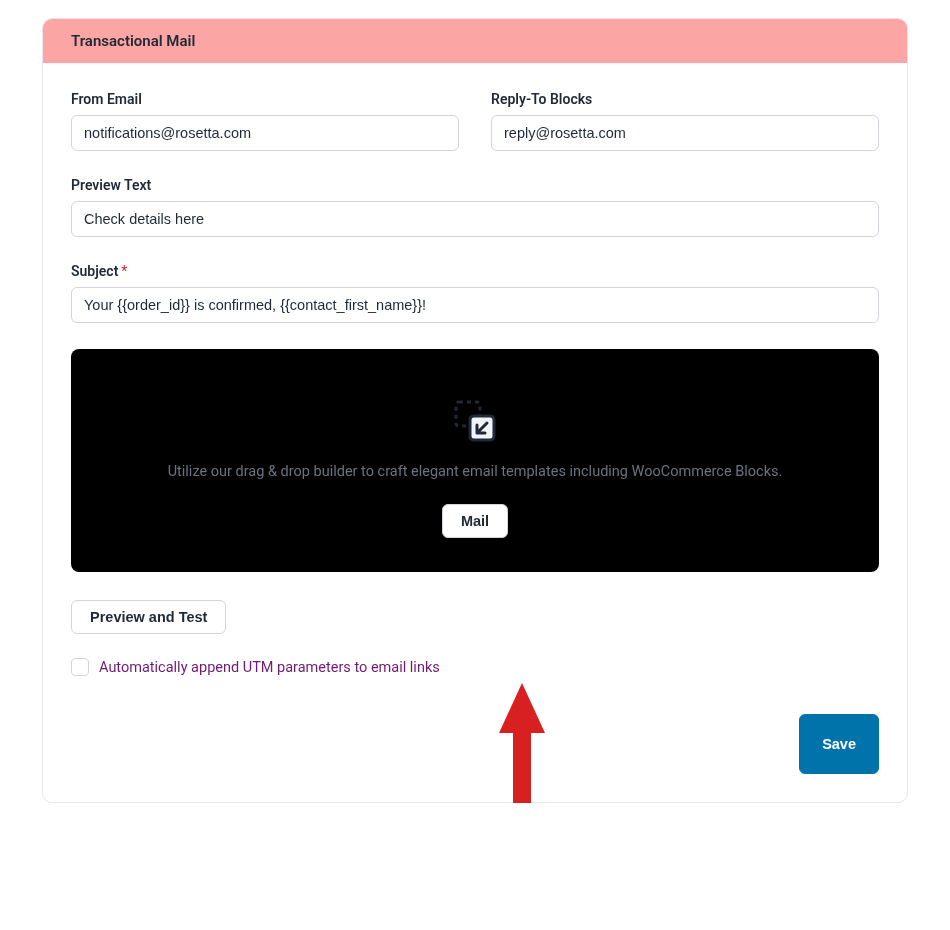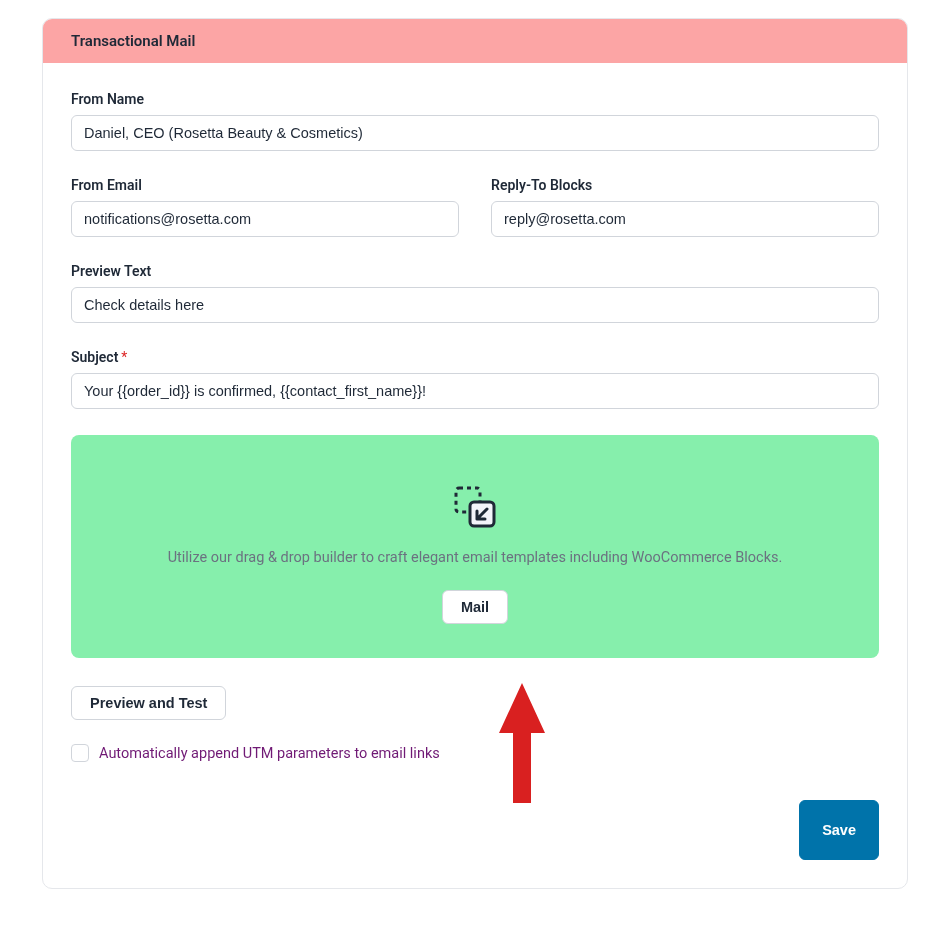--- a/index.html
+++ b/index.html
@@ -53,21 +53,21 @@
     .form-input {
       width: 100%;
       padding: 9px 12px;
       font-size: 14.5px;
       border: 1px solid #d1d5db;
       border-radius: 6px;
       color: #1f2937;
       background: #fff;
     }
     .builder-box {
-      background: #86efac;
+      background: #000000;
       border-radius: 8px;
       padding: 48px 24px 34px;
       text-align: center;
       margin-bottom: 28px;
     }
     .builder-icon {
       margin-bottom: 18px;
       display: flex;
       justify-content: center;
     }
@@ -129,24 +129,20 @@
 </head>
 <body>
 
 <div class="wrapper">
   <div class="card">
     <div class="card-header">
       <span>Transactional Mail</span>
     </div>
     <div class="card-body">
 
-      <div class="form-group">
-        <label class="form-label">From Name</label>
-        <input type="text" class="form-input" value="Daniel, CEO (Rosetta Beauty &amp; Cosmetics)" style="">
-      </div>
 
       <div class="form-row">
         <div class="form-group">
           <label class="form-label">From Email</label>
           <input type="text" class="form-input" value="notifications@rosetta.com" style="">
         </div>
         <div class="form-group">
           <label class="form-label">Reply-To Blocks</label>
           <input type="text" class="form-input" value="reply@rosetta.com" style="">
         </div>

